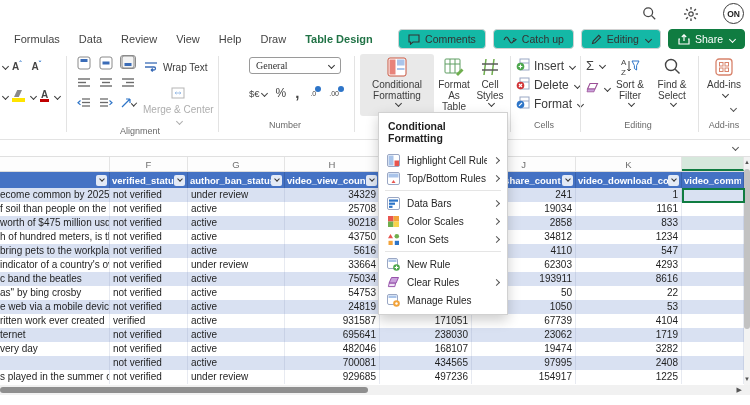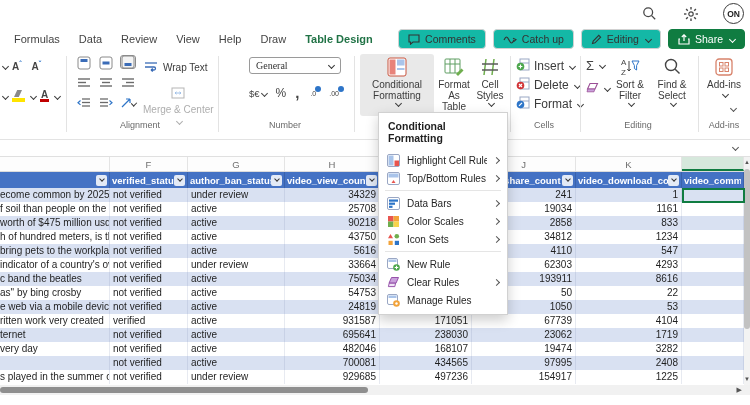--- a/index.html
+++ b/index.html
@@ -264,21 +264,21 @@
     <div class="rbtnrow" style="left:143px;top:36px;color:#aeaeae;flex-direction:column;">
       <span class="icon16">
           <svg width="14" height="12">
             <rect x="1" y="1" width="12" height="10" fill="none" stroke="#b5b5b5"></rect>
             <path d="M4 6 H10 M4 6 L5.5 4.8 M4 6 L5.5 7.2 M10 6 L8.5 4.8 M10 6 L8.5 7.2" stroke="#9fc0e8" fill="none"></path>
           </svg>
         </span>
       <span>Merge &amp; Center</span>
       <span class="chv"></span>
     </div>
-    <div class="glabel" style="left:66px;width:148px;">Alignment</div>
+    <div class="glabel" style="left:66px;width:148px;margin-top:6px;">Alignment</div>
 
     <div class="rdiv" style="left:218px;"></div>
 
     <div class="num-select">
       <span>General</span>
       <span class="chv"></span>
     </div>
     <div class="rbtnrow" style="left:249px;top:36px;gap:9px;">
       <span style="font-size:9.5px;color:#444;">$€<span class="chv"></span></span>
       <span style="font-size:12px;color:#444;">%</span>
@@ -555,21 +555,21 @@
           <div class="tcell first">e web via a mobile device</div>
           <div class="tcell">not verified</div>
           <div class="tcell">active</div>
           <div class="tcell num">24819</div>
           <div class="tcell num">10160</div>
           <div class="tcell num">1050</div>
           <div class="tcell num">53</div>
           <div class="tcell"></div>
         </div>
         <div class="trow">
-          <div class="tcell first">ritten work very created</div>
+          <div class="tcell first">ritten work ever created</div>
           <div class="tcell">verified</div>
           <div class="tcell">active</div>
           <div class="tcell num">931587</div>
           <div class="tcell num">171051</div>
           <div class="tcell num">67739</div>
           <div class="tcell num">4104</div>
           <div class="tcell"></div>
         </div>
         <div class="trow band">
           <div class="tcell first">ternet</div>

